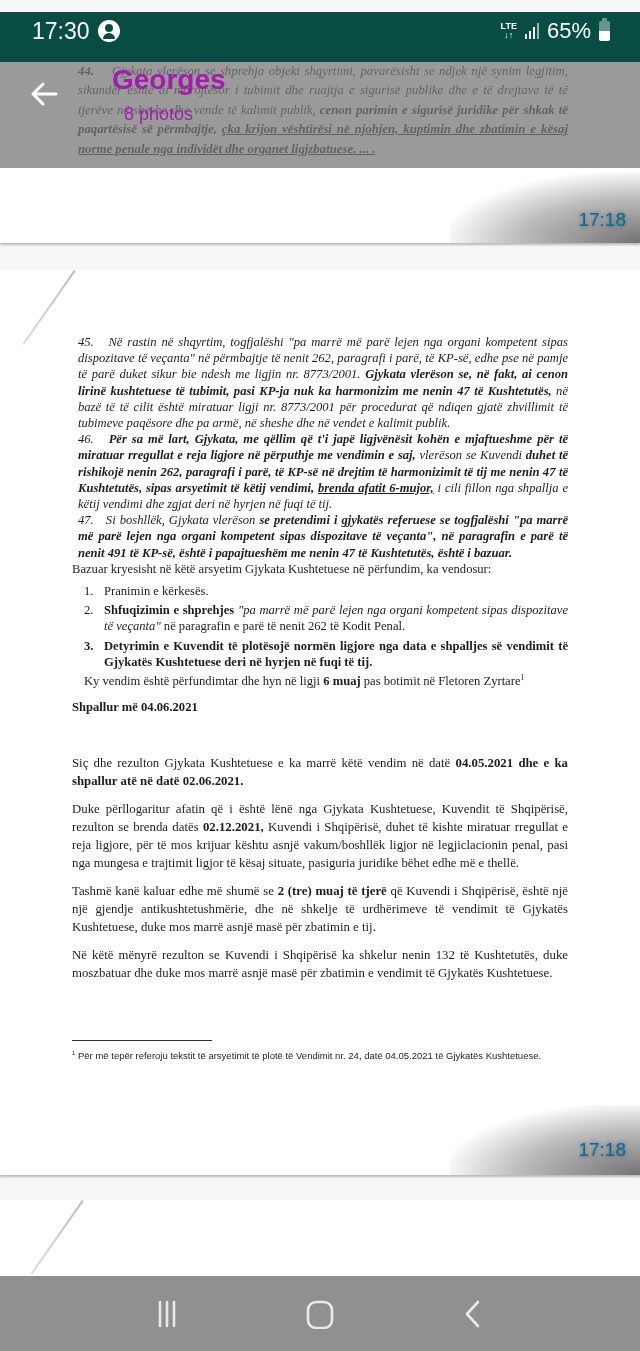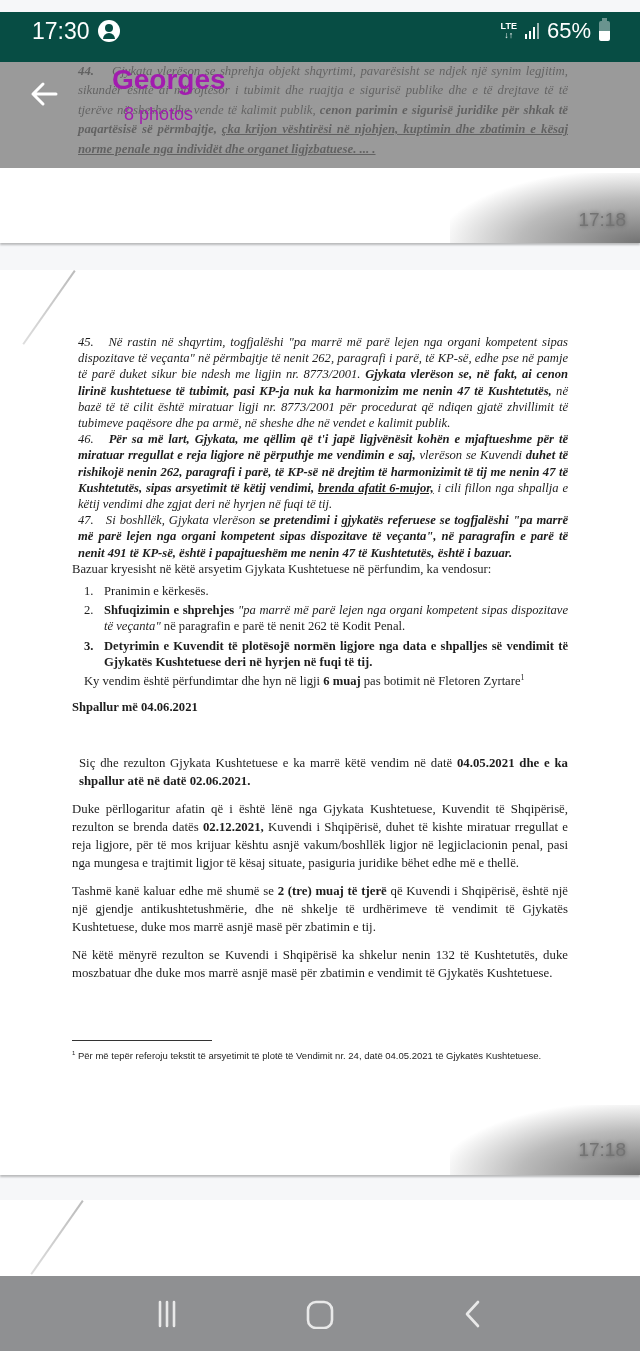--- a/index.html
+++ b/index.html
@@ -28,21 +28,21 @@
   .photo3 { top: 1200px; height: 76px; }
   .page-fold { position: absolute; left: 14px; width: 2px; background: linear-gradient(#bbb, #ddd); transform-origin: top left; }
 
   .doc { position: absolute; left: 78px; width: 490px; font-size: 12.6px; line-height: 16.2px; text-align: justify; }
   .doc p { margin: 0; }
   .it { font-style: italic; }
   .b { font-weight: bold; }
   .u { text-decoration: underline; }
 
   .overlay-dark { position: absolute; left: 0; top: 0; width: 640px; height: 118px; background: rgba(120,120,120,0.75); }
-  .timestamp { position: absolute; right: 14px; font-family: "Liberation Sans", sans-serif; color: #737373; font-size: 19px;
+  .timestamp { position: absolute; right: 14px; font-family: "Liberation Sans", sans-serif; color: #0369a1; font-size: 19px;
     text-shadow: 0 0 4px rgba(0,0,0,0.4); }
   .corner-shade { position: absolute; right: 0; width: 190px; height: 70px;
     background: radial-gradient(ellipse at 100% 100%, rgba(90,90,90,0.85) 0%, rgba(120,120,120,0.5) 45%, rgba(255,255,255,0) 75%); }
 
   
   .header { position: absolute; top: 50px; left: 0; width: 640px; height: 90px; z-index: 4; font-family: "Liberation Sans", sans-serif; color: #a21caf; }
   .back-btn { position: absolute; left: 26px; top: 26px; width: 36px; height: 36px; cursor: pointer; }
   .album-title { position: absolute; left: 112px; top: 14px; font-size: 28px; font-weight: bold; }
   .album-count { position: absolute; left: 124px; top: 54px; font-size: 18px; }
 
@@ -122,21 +122,21 @@
         <span style="width:20px; flex:none;">3.</span>
           <span>Detyrimin e Kuvendit të plotësojë normën ligjore nga data e shpalljes së vendimit të Gjykatës Kushtetuese deri në hyrjen në fuqi të tij.</span>
       </div>
     </div>
     <p style="margin-left:6px;">
       <span>Ky vendim është përfundimtar dhe hyn në ligji </span><span class="b">6 muaj</span><span> pas botimit në Fletoren Zyrtare</span><sup style="font-size:8px">1</sup>
     </p>
     <p class="b" style="margin:10px 0 0 -6px;">Shpallur më 04.06.2021</p>
 
     <div style="margin-left:-6px; font-size:12.8px; line-height:18px;">
-      <p style="margin-top:38px;margin-left:7px;">
+      <p style="margin-top:38px;">
         <span>Siç dhe rezulton Gjykata Kushtetuese e ka marrë këtë vendim në datë </span><span class="b">04.05.2021 dhe e ka shpallur atë në datë 02.06.2021.</span>
       </p>
       <p style="margin-top:10px;">
         <span>Duke përllogaritur afatin që i është lënë nga Gjykata Kushtetuese, Kuvendit të Shqipërisë, rezulton se brenda datës </span><span class="b">02.12.2021,</span><span> Kuvendi i Shqipërisë, duhet të kishte miratuar rregullat e reja ligjore, për të mos krijuar kështu asnjë vakum/boshllëk ligjor në legjiclacionin penal, pasi nga mungesa e trajtimit ligjor të kësaj situate, pasiguria juridike bëhet edhe më e thellë.</span>
       </p>
       <p style="margin-top:10px;">
         <span>Tashmë kanë kaluar edhe më shumë se </span><span class="b">2 (tre) muaj të tjerë</span><span> që Kuvendi i Shqipërisë, është një një gjendje antikushtetushmërie, dhe në shkelje të urdhërimeve të vendimit të Gjykatës Kushtetuese, duke mos marrë asnjë masë për zbatimin e tij.</span>
       </p>
       <p style="margin-top:10px;">Në këtë mënyrë rezulton se Kuvendi i Shqipërisë ka shkelur nenin 132 të Kushtetutës, duke moszbatuar dhe duke mos marrë asnjë masë për zbatimin e vendimit të Gjykatës Kushtetuese.</p>
     </div>

